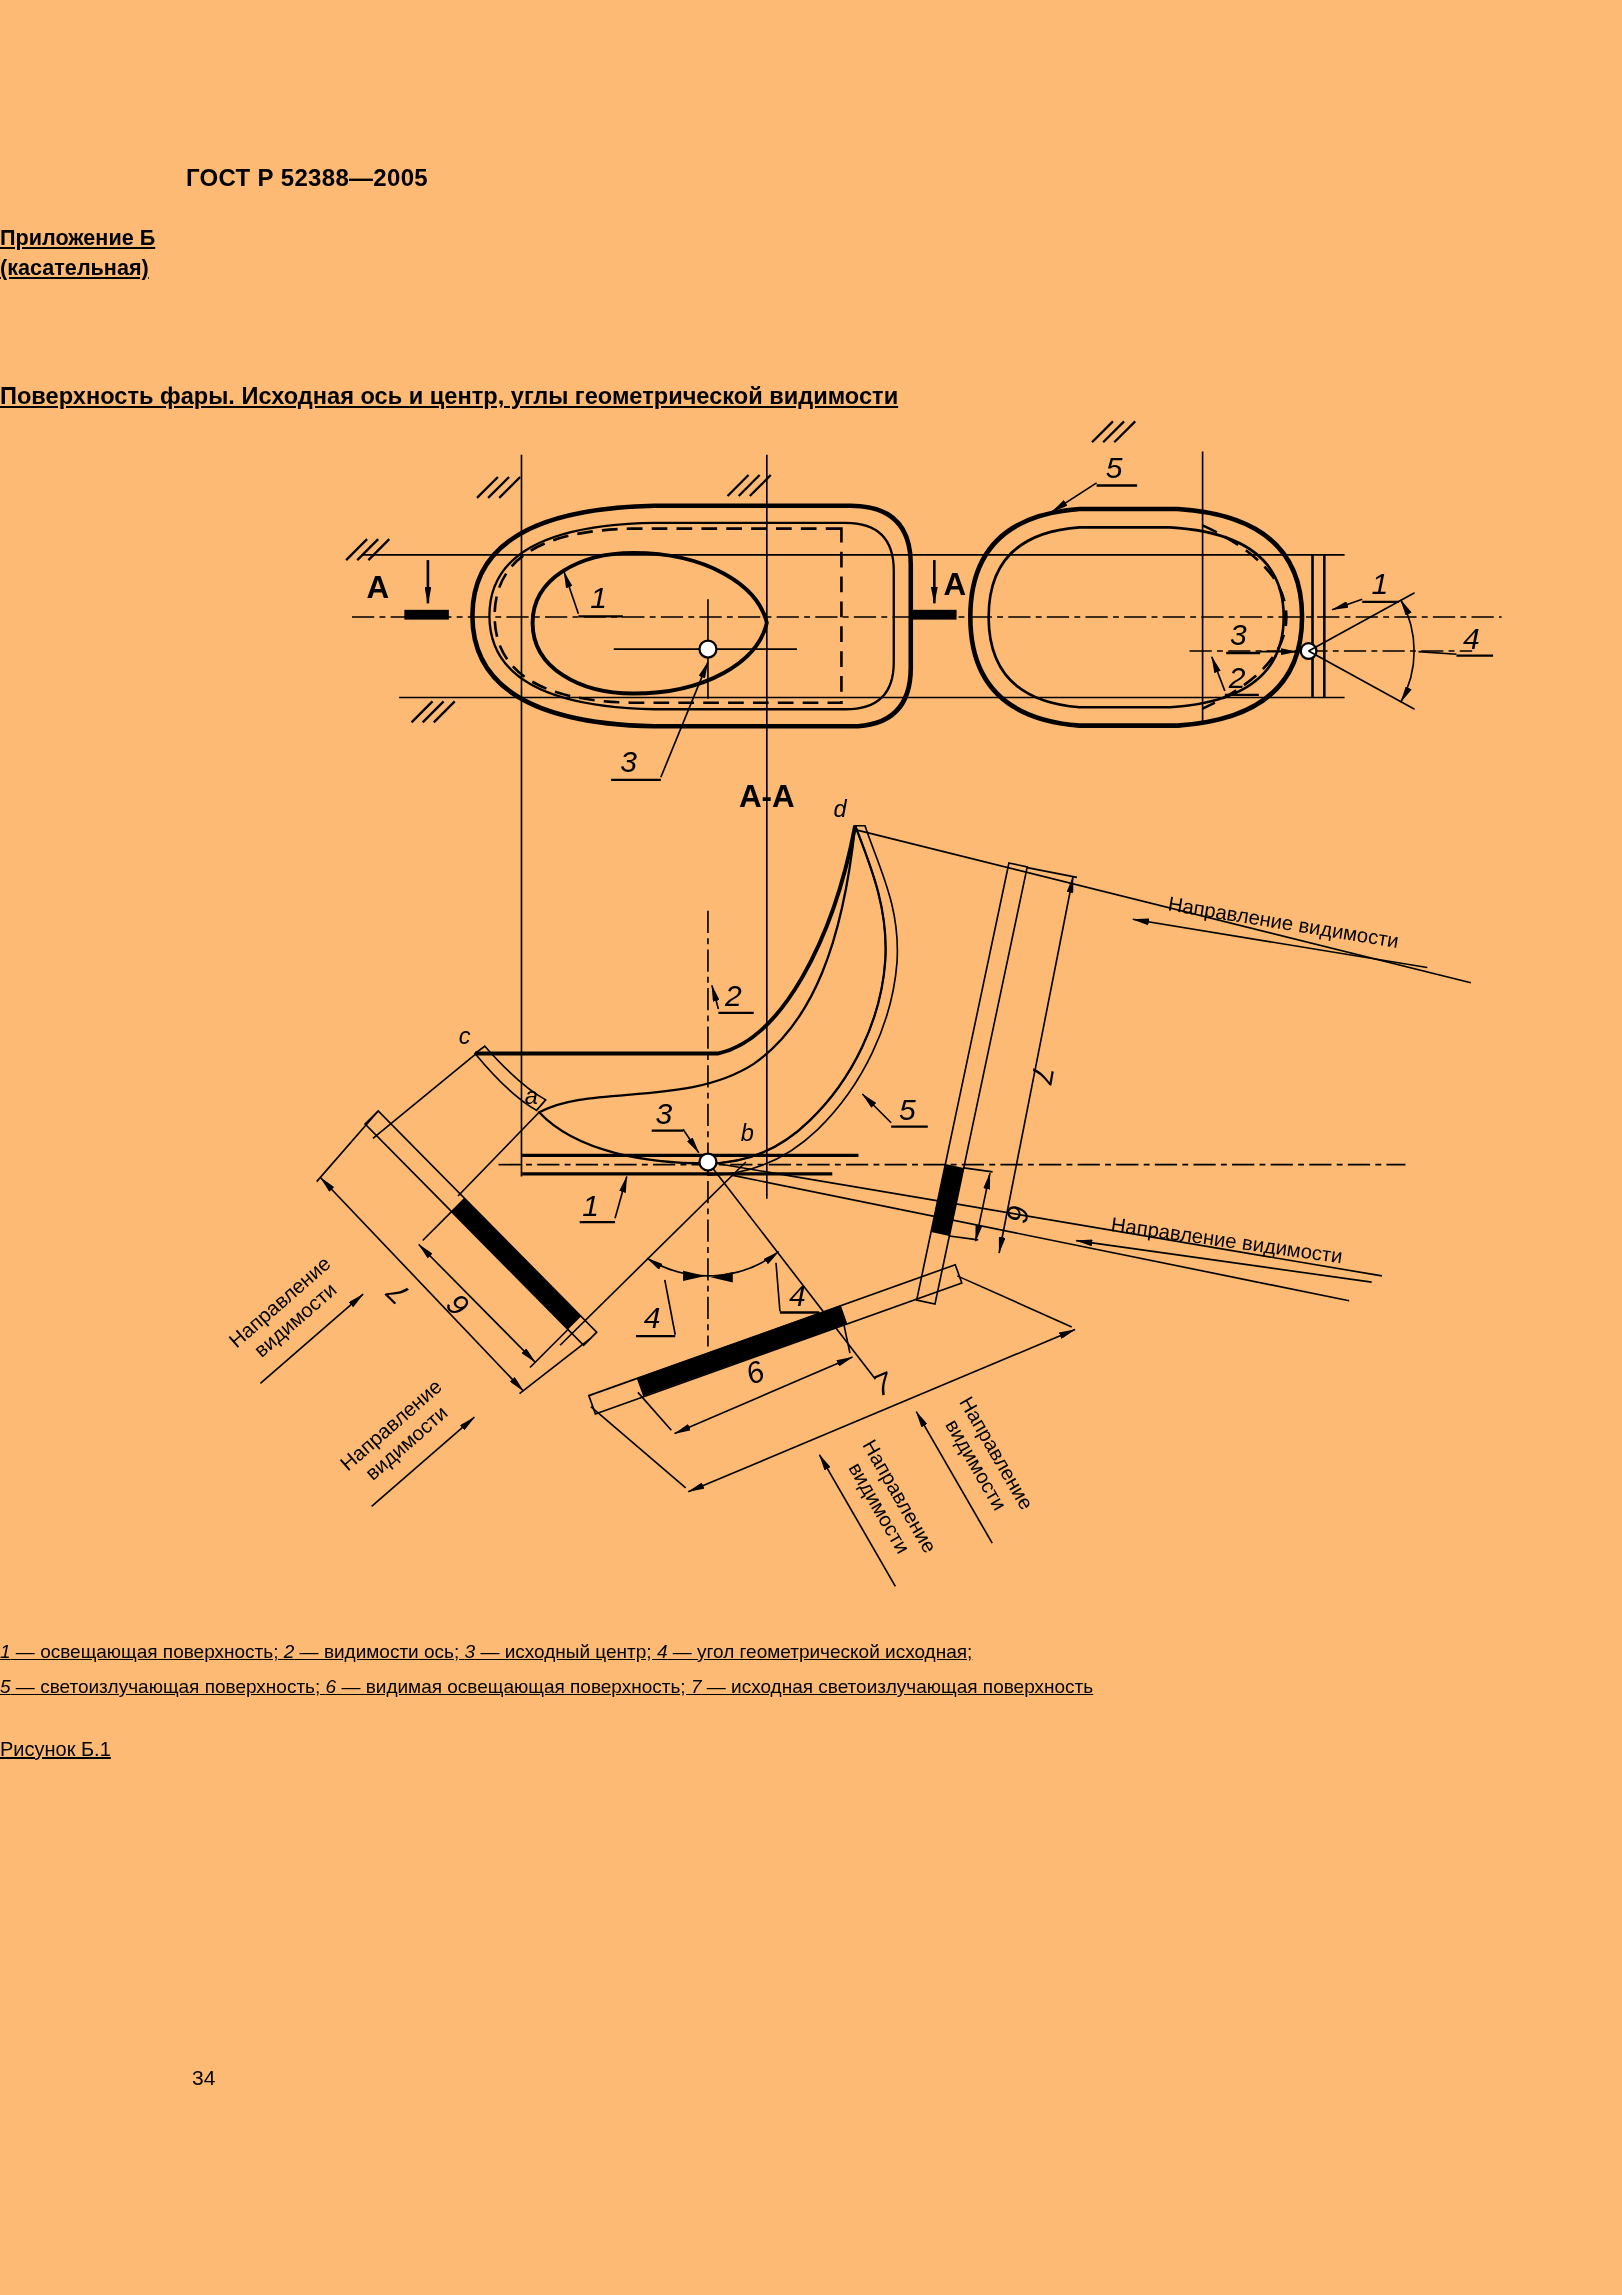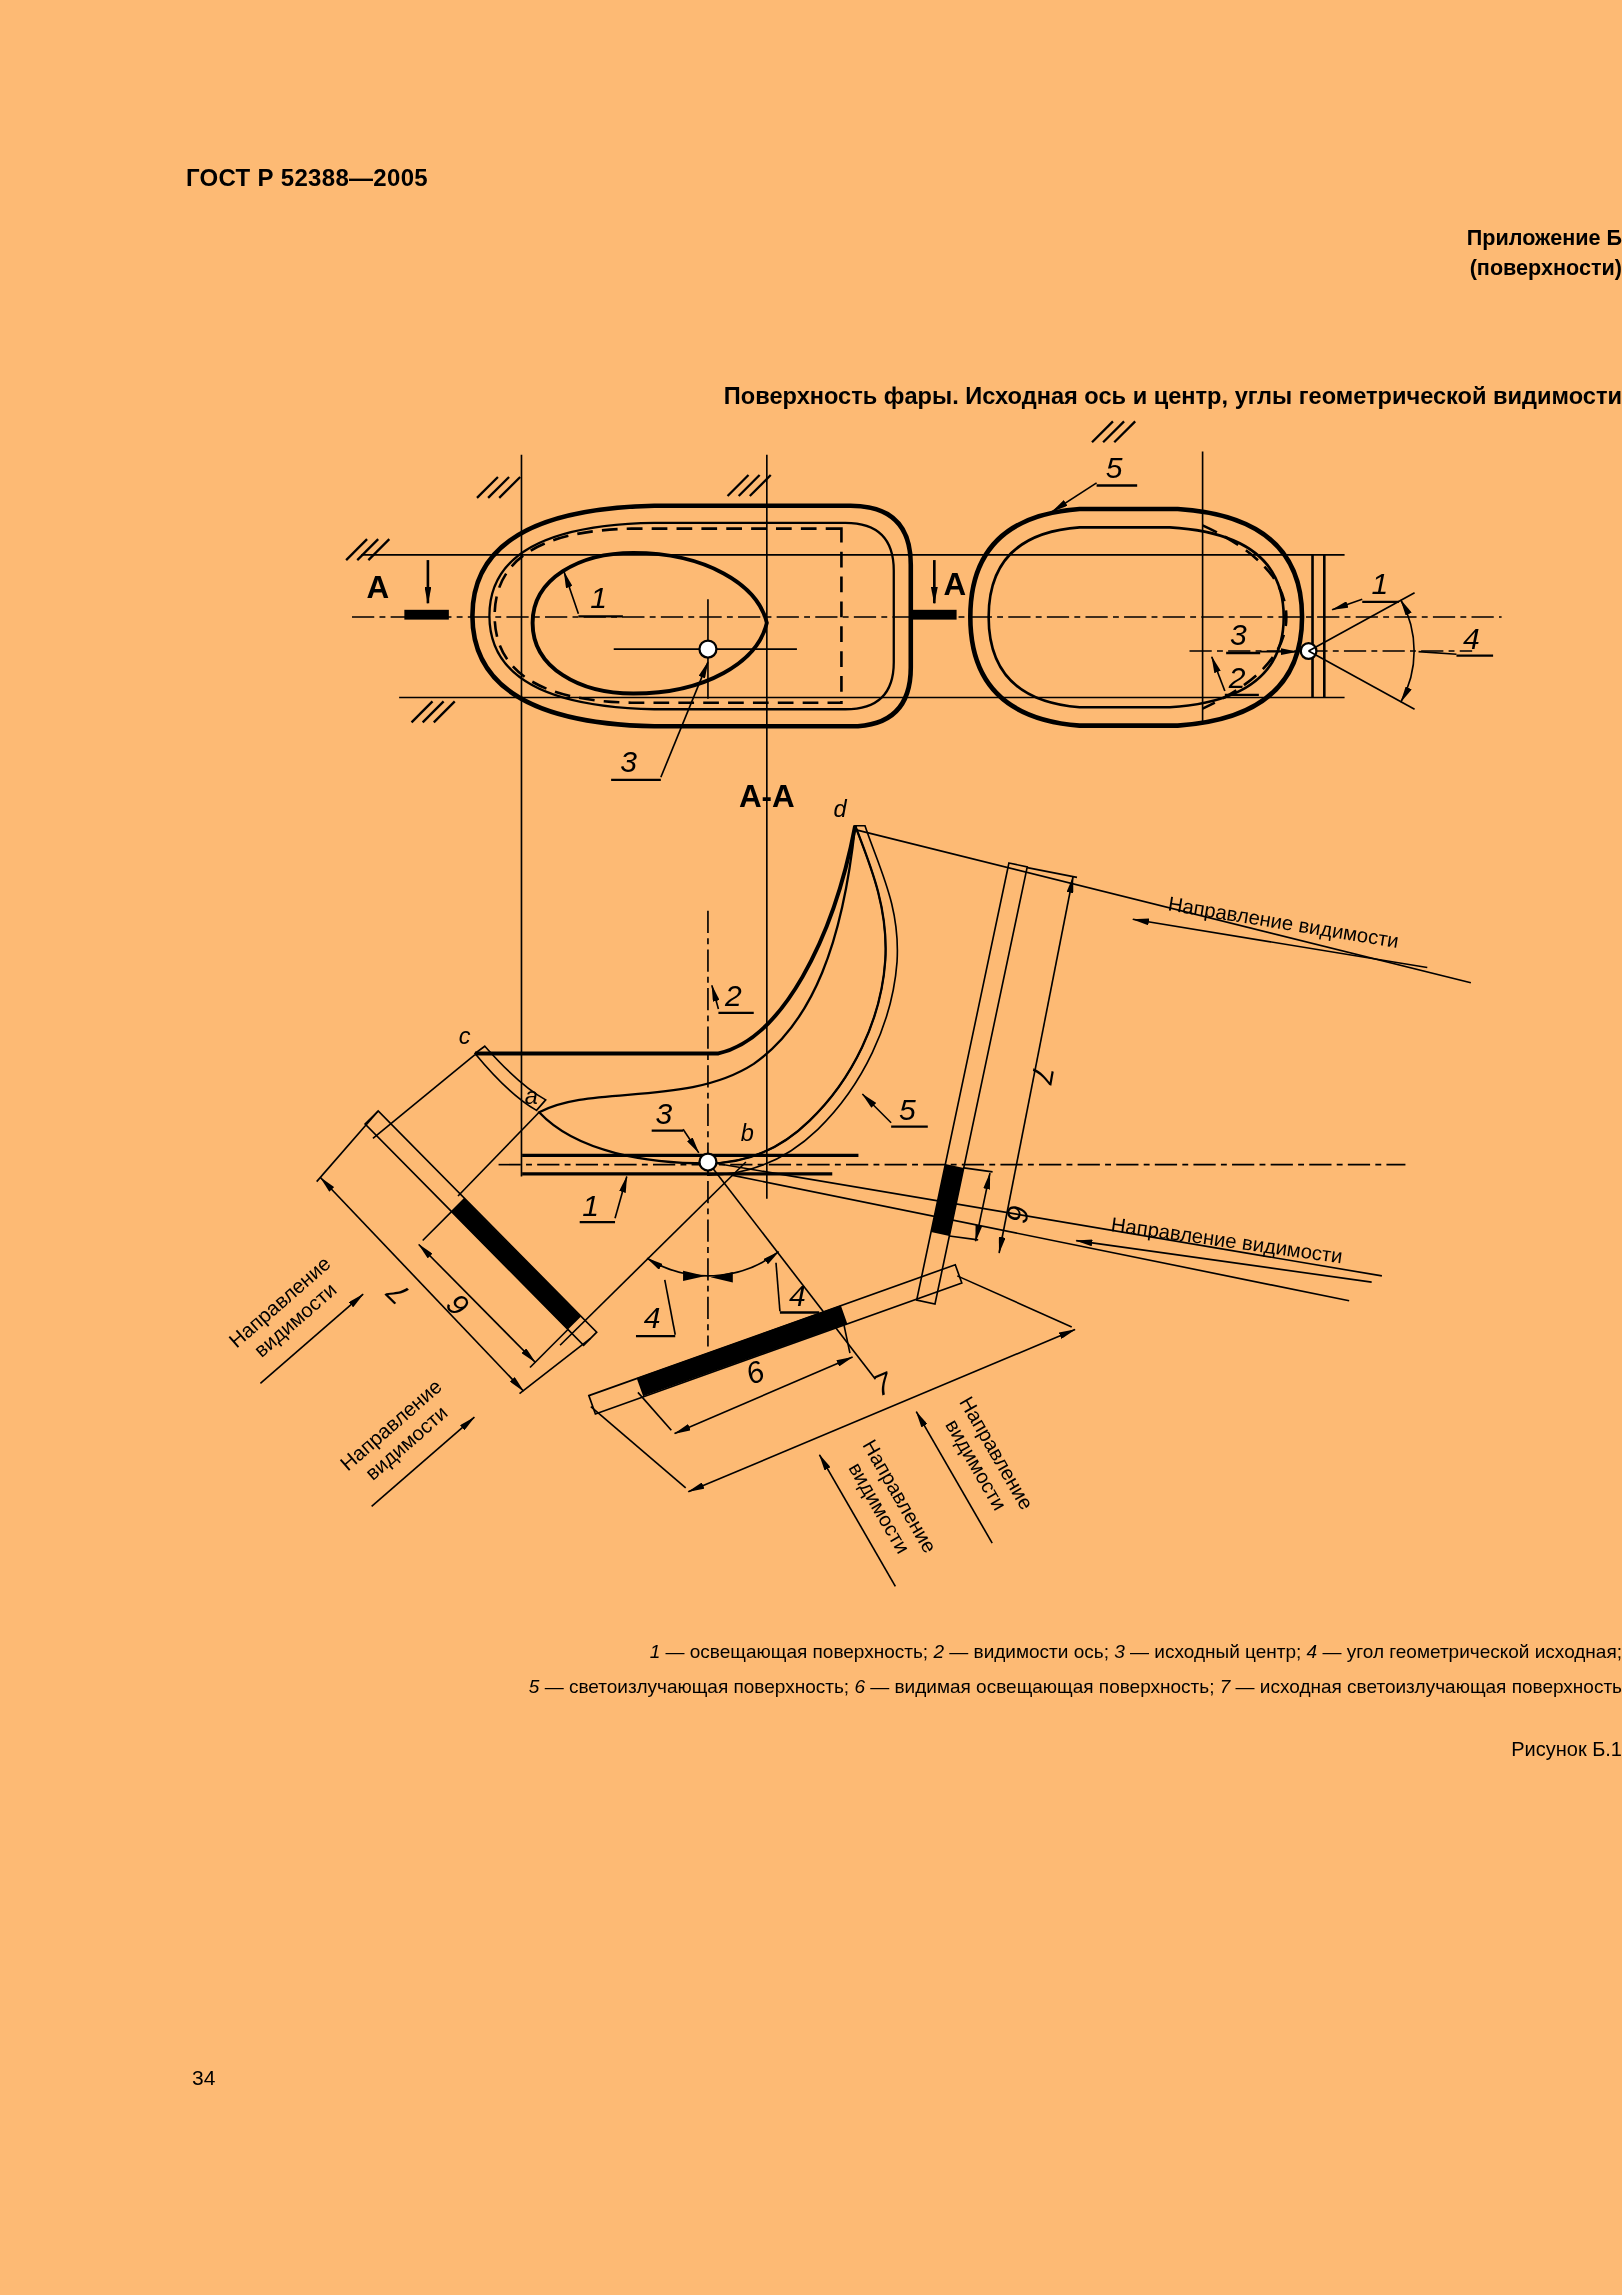--- a/index.html
+++ b/index.html
@@ -1,19 +1,19 @@
 <!DOCTYPE html>
 <html style="font-size:10.5px"><head>
 <meta charset="utf-8">
 <style>
   html,body{margin:0;padding:0;background:#888;}
   .page{position:relative;width:1622px;height:2295px;background:#fdba74;overflow:hidden;
         font-family:"Liberation Sans",sans-serif;color:#000;}
   .abs{position:absolute;}
-  .ctr{left:0;width:1622px;text-align:right;}
+  .ctr{left:0;width:1622px;text-align:left;text-decoration:underline;}
   .std{left:186px;top:164px;font-size:24px;font-weight:bold;letter-spacing:0.3px;}
   .app1{top:225px;font-size:21.6px;font-weight:bold;}
   .app2{top:255px;font-size:21.6px;font-weight:bold;}
   .ttl{top:383px;font-size:23.6px;font-weight:bold;}
   .cap{font-size:19px;}
   .cap i{font-style:italic;}
   .cap1{top:1641px;}
   .cap2{top:1676px;}
   .figlbl{top:1726px;font-size:20px;margin-top:12px;}
   .note{left:186px;top:1794px;width:1251px;font-size:20px;line-height:34px;
@@ -34,21 +34,21 @@
   .t-dir{font:31px "Liberation Sans",sans-serif;fill:#000;}
   .mid{text-anchor:middle;}
 </style>
 </head>
 <body>
 
 <div class="page">
 
   <div class="abs std">ГОСТ Р 52388—2005</div>
   <div class="abs ctr app1">Приложение Б</div>
-  <div class="abs ctr app2">(поверхности)</div>
+  <div class="abs ctr app2">(касательная)</div>
   <div class="abs ctr ttl">Поверхность фары. Исходная ось и центр, углы геометрической видимости</div>
 
   <svg width="1622" height="1622" viewBox="0 0 2479 2479">
     <defs>
       <marker id="ah" viewBox="0 0 20 8" refX="19" refY="4" markerWidth="26" markerHeight="10.4" orient="auto-start-reverse" markerUnits="userSpaceOnUse">
         <path d="M0,0 L20,4 L0,8 Z" fill="#000"></path>
       </marker>
       <pattern id="hp" width="13" height="13" patternUnits="userSpaceOnUse" patternTransform="rotate(45)">
         <line x1="0" y1="0" x2="0" y2="13" stroke="#000" stroke-width="3.4"></line>
       </pattern>

